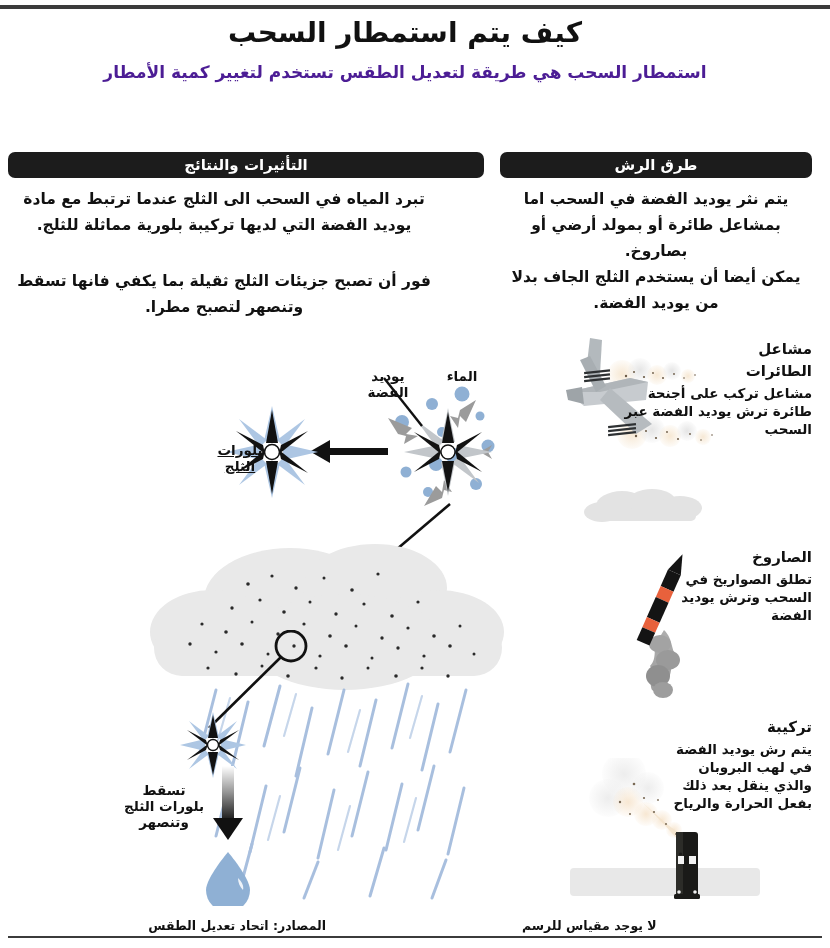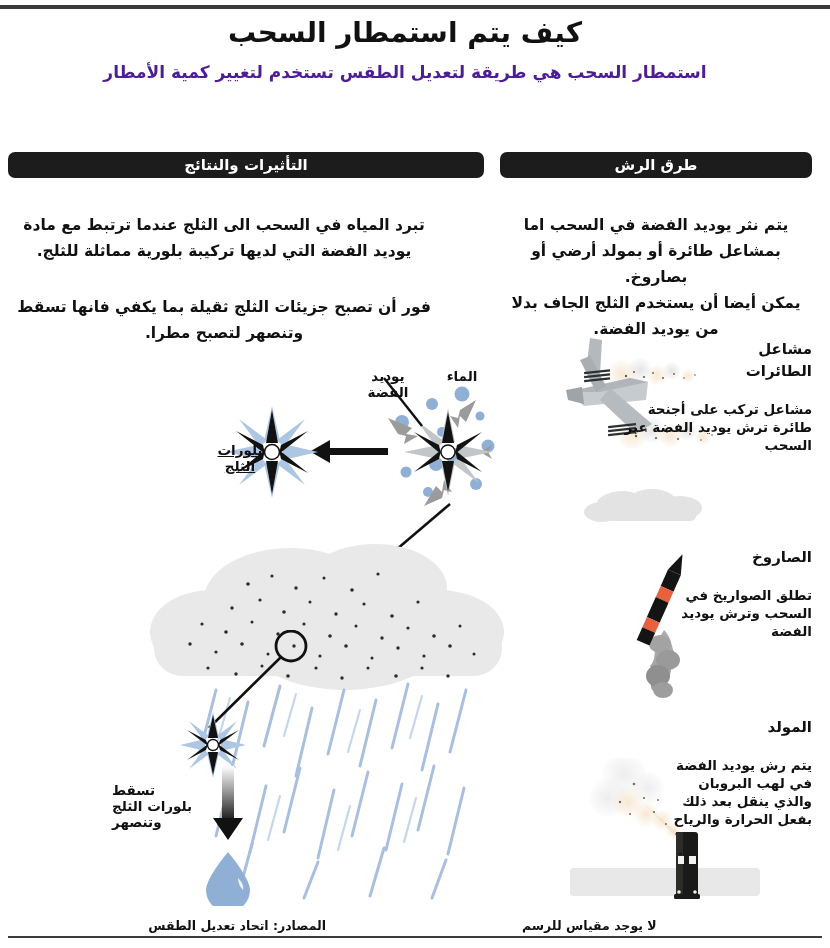--- a/index.html
+++ b/index.html
@@ -61,21 +61,20 @@
 
   
   .para {
     position: absolute;
     direction: rtl;
     font-size: 15.5px;
     font-weight: bold;
     line-height: 26px;
     color: #111111;
     text-align: center;
-    margin-top: 26px;
   }
   #right-p1 { left: 500px; top: 186px; width: 312px; }
   #right-p2 { left: 500px; top: 264px; width: 312px; }
   #left-p1  { left: 8px;   top: 186px; width: 432px; }
   #left-p2  { left: 8px;   top: 268px; width: 432px; }
 
   
   .feat-title {
     position: absolute;
     direction: rtl;
@@ -86,42 +85,41 @@
     color: #111111;
   }
   .feat-body {
     position: absolute;
     direction: rtl;
     text-align: right;
     font-size: 13.5px;
     font-weight: bold;
     line-height: 18px;
     color: #111111;
-    margin-top: 16px;
   }
   #flare-title { left: 690px; top: 338px; width: 122px; }
   #flare-body  { left: 612px; top: 384px; width: 200px; }
   #rocket-title{ left: 690px; top: 546px; width: 122px; }
   #rocket-body { left: 676px; top: 570px; width: 136px; }
   #gen-title   { left: 690px; top: 716px; width: 122px; }
   #gen-body    { left: 656px; top: 740px; width: 156px; }
 
   
   .dlabel {
     position: absolute;
     direction: rtl;
     font-size: 13.5px;
     font-weight: bold;
     line-height: 16px;
     color: #111111;
   }
   #lbl-water  { left: 432px; top: 368px; width: 60px;  text-align: center; }
   #lbl-agi    { left: 356px; top: 368px; width: 64px;  text-align: center; }
   #lbl-cryst  { left: 200px; top: 442px; width: 80px;  text-align: center; text-decoration: underline; }
-  #lbl-fall   { left: 112px; top: 782px; width: 88px;  text-align: left; }
+  #lbl-fall   { left: 120px; top: 782px; width: 88px;  text-align: center; }
 
   
   .footer-rule {
     position: absolute;
     left: 8px; top: 936px;
     width: 814px; height: 2px;
     background: #3b3b3b;
   }
   .footer-txt {
     position: absolute;
@@ -311,21 +309,21 @@
     <rect x="116" y="98" width="18" height="8" fill="#f3f3f3"></rect>
     <rect x="122" y="94" width="5" height="16" fill="#1a1a18"></rect>
     <circle cx="118.5" cy="96" r="1.6" fill="#1a1a18"></circle>
 
     <rect x="112" y="136" width="26" height="5" rx="1.5" fill="#1a1a18"></rect>
     <circle cx="117" cy="134" r="1.8" fill="#f0f0f0"></circle>
     <circle cx="133" cy="134" r="1.8" fill="#f0f0f0"></circle>
   </svg>
 </div>
 
-<div class="feat-title" id="gen-title">المولد</div>
+<div class="feat-title" id="gen-title">تركيبة</div>
 <div class="feat-body" id="gen-body">يتم رش يوديد الفضة في لهب البروبان والذي ينقل بعد ذلك بفعل الحرارة والرياح</div>
 
 <div class="art" style="left:170px; top:360px;">
   <svg width="350" height="180" viewBox="0 0 350 180">
 
     <g fill="#8fb0d4">
       <circle cx="262" cy="44" r="6"></circle>
       <circle cx="292" cy="34" r="7.5"></circle>
       <circle cx="310" cy="56" r="4.5"></circle>
       <circle cx="232" cy="62" r="7"></circle>

